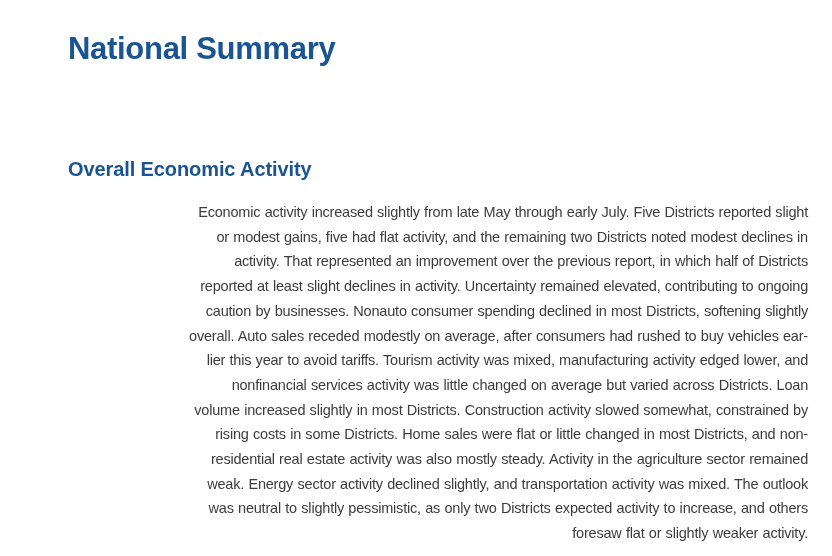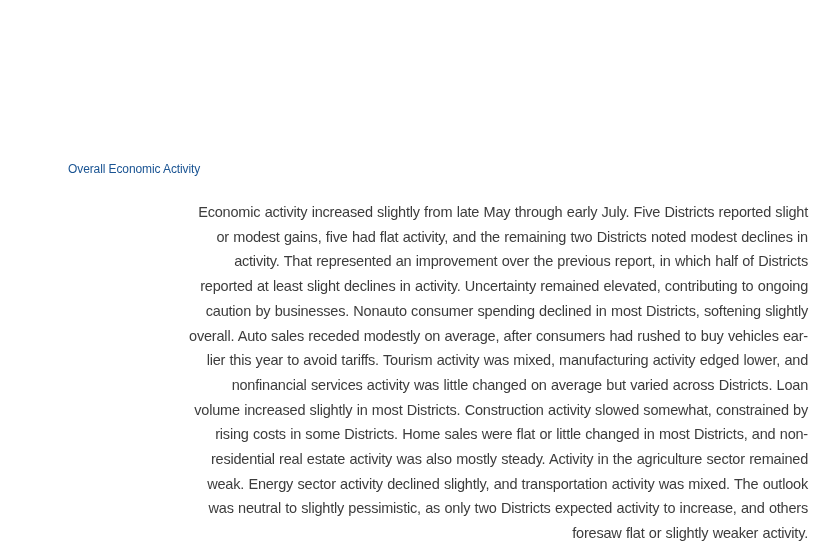--- a/index.html
+++ b/index.html
@@ -31,23 +31,23 @@
     font-size: 31px;
     line-height: 38px;
     font-weight: 700;
     color: var(--heading-blue);
     letter-spacing: -0.3px;
   }
   .section-heading {
     position: absolute;
     left: 68px;
     top: 157px;
-    font-size: 12px;
+    font-size: 20px;
     line-height: 24px;
-    font-weight: 400;
+    font-weight: 700;
     color: var(--heading-blue);
     letter-spacing: -0.1px;
   }
   .section-paragraph {
     position: absolute;
     left: 68px;
     top: 200px;
     width: 740px;
     font-size: 14.5px;
     line-height: 24.7px;
@@ -55,20 +55,21 @@
     letter-spacing: -0.2px;
     word-spacing: 0.5px;
     white-space: pre;
     text-align: right;
   }
 </style>
 </head>
 <body>
 
 <div class="page">
+  <div class="page-title">National Summary</div>
   <div class="section-heading">Overall Economic Activity</div>
   <div class="section-paragraph">Economic activity increased slightly from late May through early July. Five Districts reported slight
 or modest gains, five had flat activity, and the remaining two Districts noted modest declines in
 activity. That represented an improvement over the previous report, in which half of Districts
 reported at least slight declines in activity. Uncertainty remained elevated, contributing to ongoing
 caution by businesses. Nonauto consumer spending declined in most Districts, softening slightly
 overall. Auto sales receded modestly on average, after consumers had rushed to buy vehicles ear-
 lier this year to avoid tariffs. Tourism activity was mixed, manufacturing activity edged lower, and
 nonfinancial services activity was little changed on average but varied across Districts. Loan
 volume increased slightly in most Districts. Construction activity slowed somewhat, constrained by

